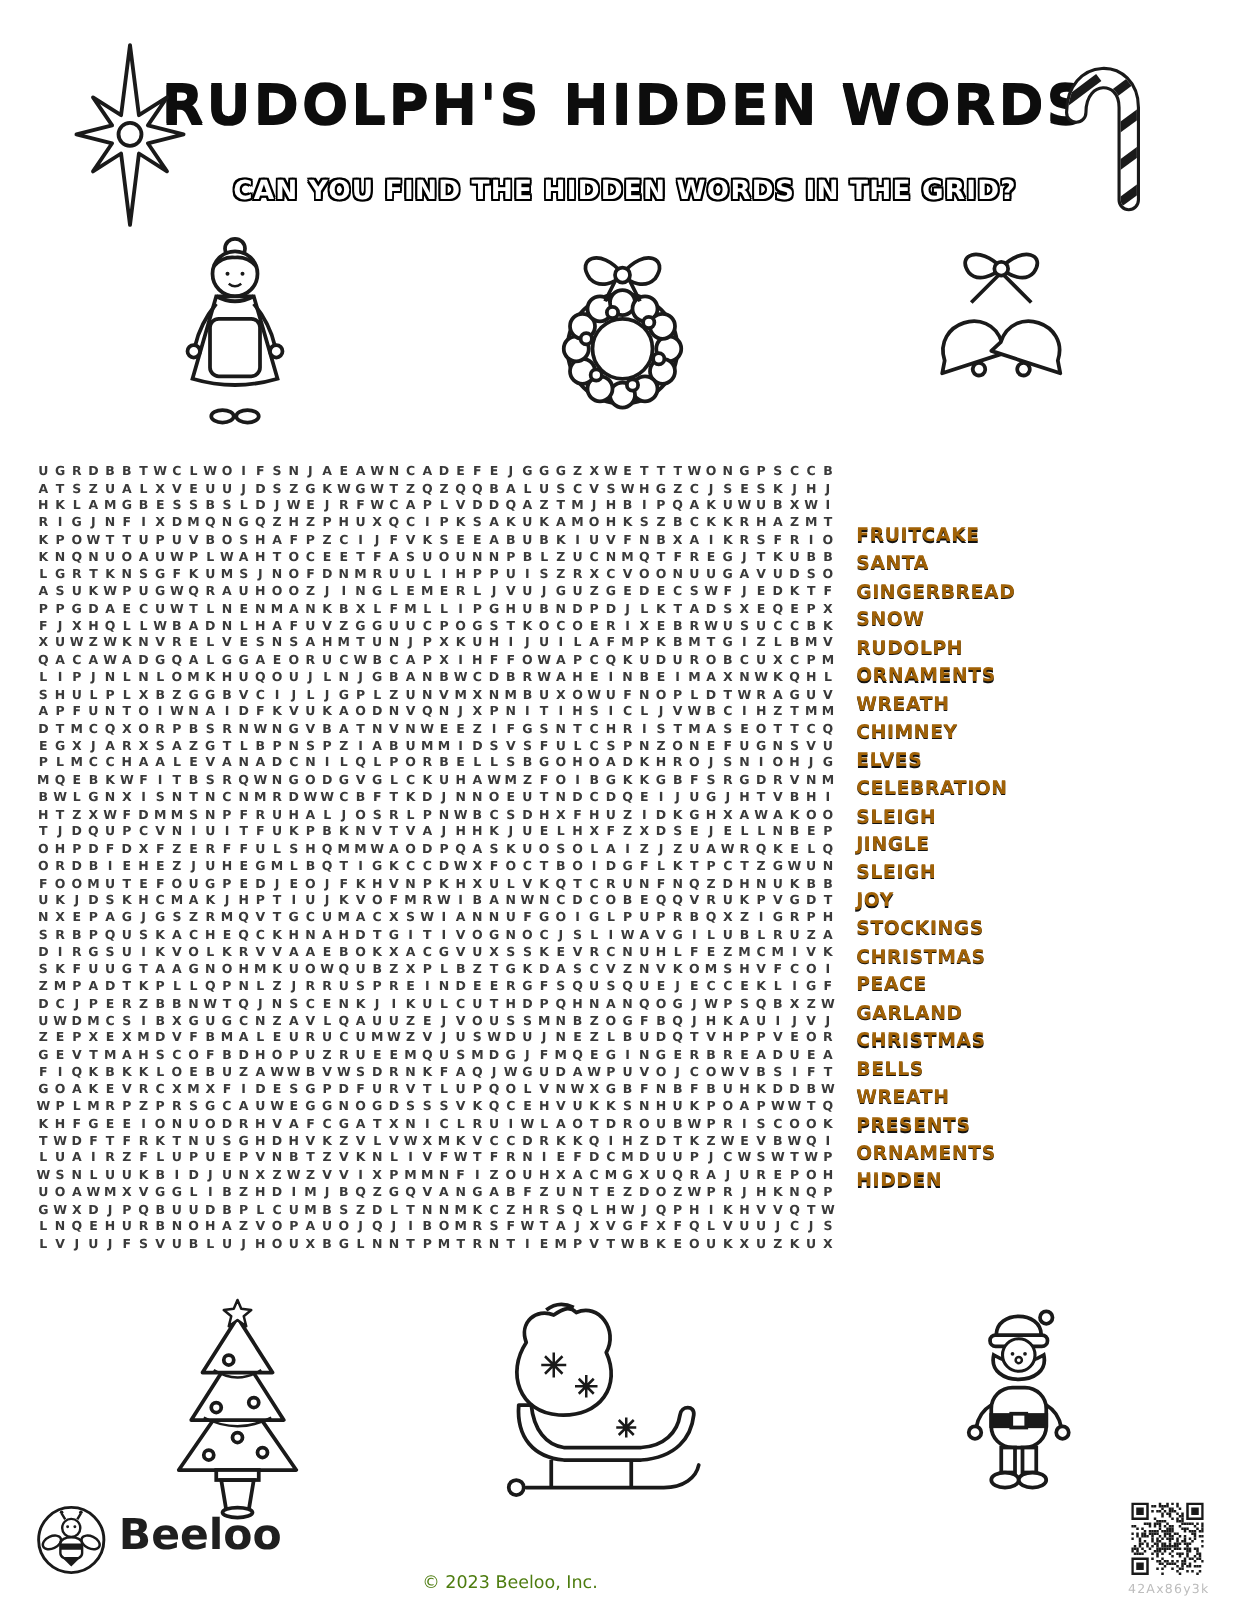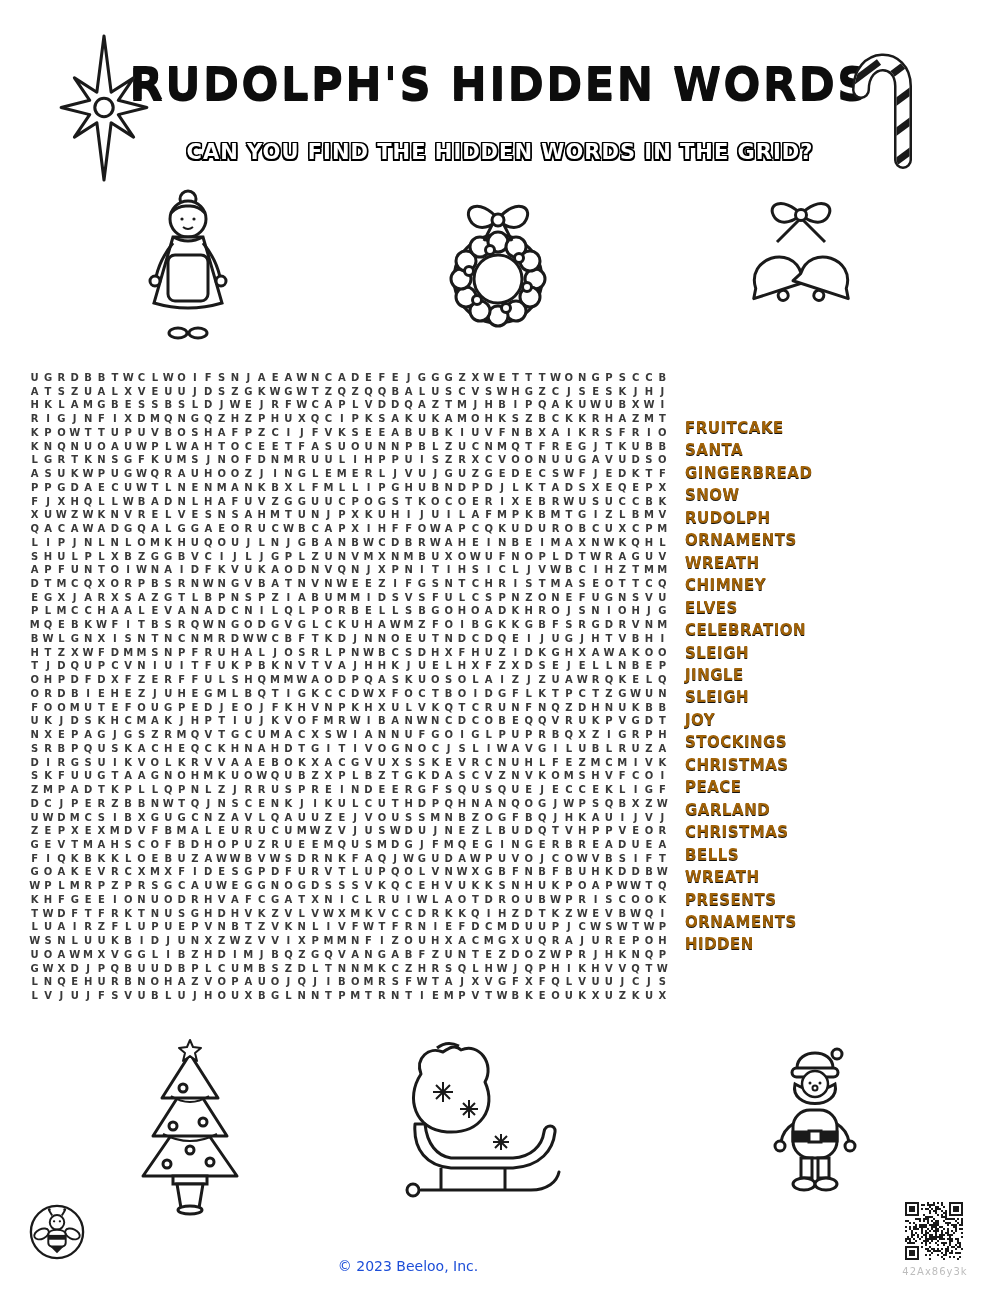--- a/index.html
+++ b/index.html
@@ -27,21 +27,21 @@
   .word{font-size:15px;font-weight:800;letter-spacing:0.5px;color:#a16207;
         line-height:22.45px;text-shadow:0 1px 0 #121212;}
 
   
   .deco{position:absolute;}
   svg{display:block;}
 
   
   .brand{position:absolute;left:95px;top:1208px;font-size:34px;font-weight:800;color:#1f1f1f;}
   .copyright{position:absolute;left:0;top:1258px;width:816px;text-align:center;
-             font-size:14px;color:#1d4ed8;}
+             font-size:14px;color:#4d7c0f;}
   .qr-caption{position:absolute;left:890px;top:1266px;width:90px;text-align:center;
               font-size:10px;letter-spacing:1px;color:#bdbdbd;}
 </style>
 </head>
 <body>
 
 <div class="page">
 
   <div class="title">RUDOLPH'S HIDDEN WORDS</div>
   <div class="subtitle">CAN YOU FIND THE HIDDEN WORDS IN THE GRID?</div>
@@ -2449,20 +2449,21 @@
       <circle cx="30" cy="20" r="7.5" stroke-width="2"></circle>
       <circle cx="27" cy="19" r="1.2" fill="#1a1a1a" stroke="none"></circle>
       <circle cx="33" cy="19" r="1.2" fill="#1a1a1a" stroke="none"></circle>
       <ellipse cx="14" cy="32" rx="8" ry="5" transform="rotate(-25 14 32)" stroke-width="2"></ellipse>
       <ellipse cx="46" cy="32" rx="8" ry="5" transform="rotate(25 46 32)" stroke-width="2"></ellipse>
       <path d="M21 33 C21 26 39 26 39 33 L39 41 C39 48 21 48 21 41 Z" stroke-width="2"></path>
       <path d="M21 33 L39 33 L39 38 L21 38 Z" fill="#1a1a1a" stroke="none"></path>
       <path d="M22 44 L38 44 L30 52 Z" fill="#1a1a1a" stroke="none"></path>
     </svg>
   </div>
+  <div class="brand">Beeloo</div>
   <div class="copyright">© 2023 Beeloo, Inc.</div>
   <div class="deco" style="left:905px;top:1202px;">
     <svg id="qr-svg" width="58" height="58" viewBox="0 0 29 29" fill="#1a1a1a">
         <rect x="0" y="0" width="7" height="7"></rect>
         <rect x="1" y="1" width="5" height="5" fill="#fff"></rect>
         <rect x="2" y="2" width="3" height="3"></rect>
         <rect x="22" y="0" width="7" height="7"></rect>
         <rect x="23" y="1" width="5" height="5" fill="#fff"></rect>
         <rect x="24" y="2" width="3" height="3"></rect>
         <rect x="0" y="22" width="7" height="7"></rect>

